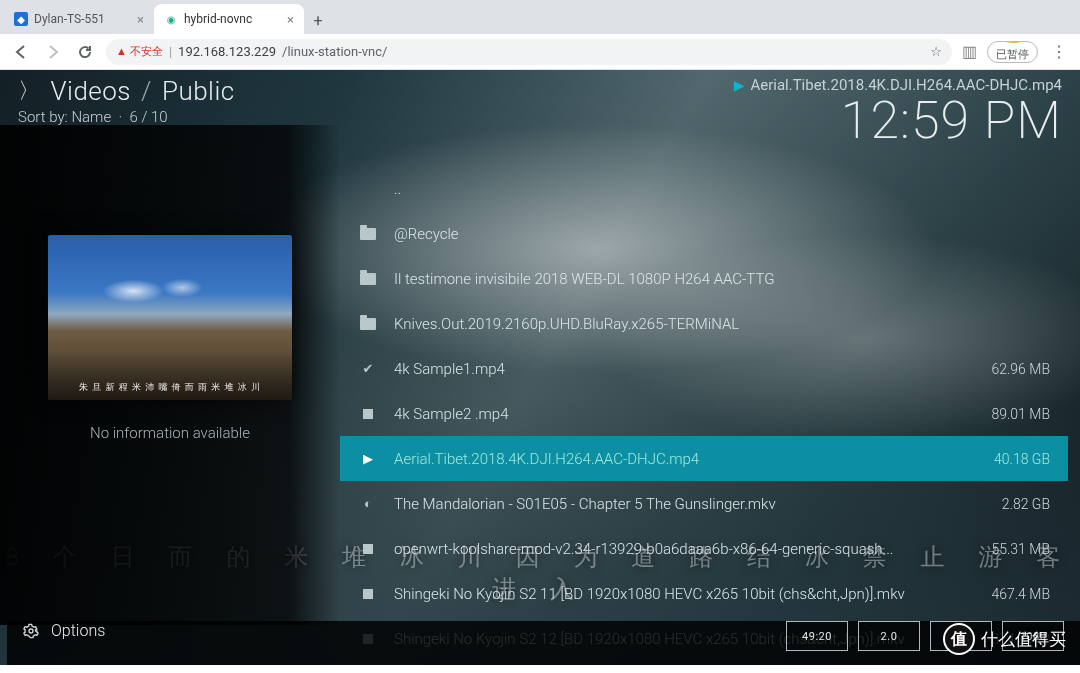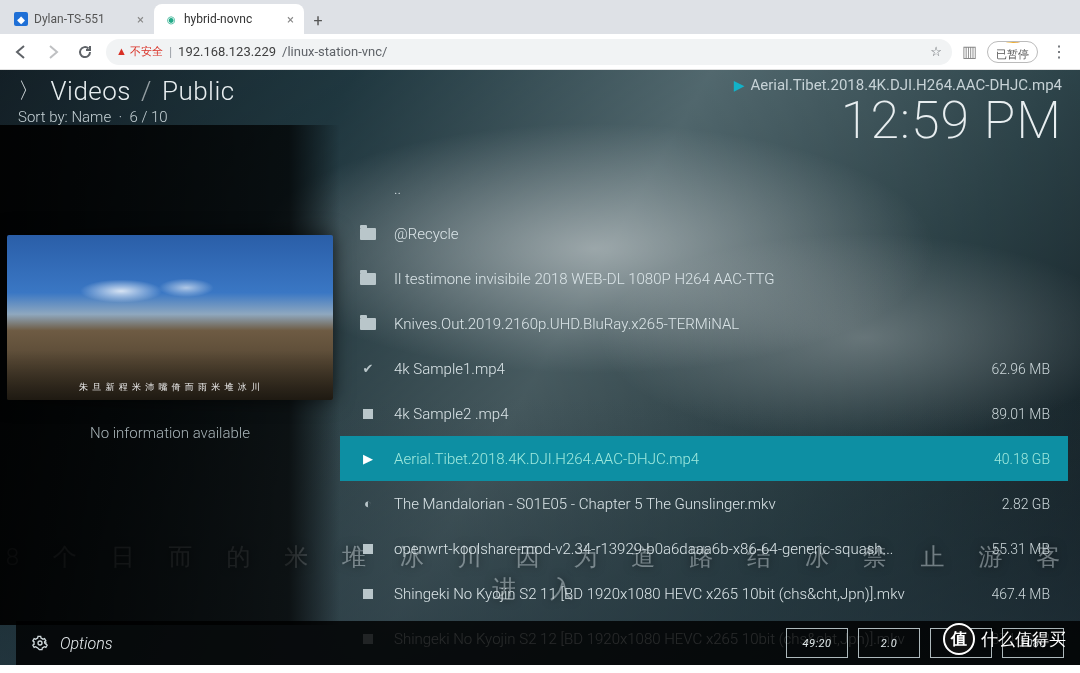--- a/index.html
+++ b/index.html
@@ -46,21 +46,21 @@
   .bc .chev { font-size:22px; opacity:.9;}
   .sortline { font-size:15px; color:#c6d2d6; font-weight:300; margin-top:2px;}
   .head-right { text-align:right; }
   .nowplaying { font-size:15px; color:#c6d2d6; display:flex; align-items:center; gap:6px; justify-content:flex-end;}
   .nowplaying .pi { color:#12b2c8; font-size:14px;}
   .clock { font-size:52px; font-weight:200; letter-spacing:1px; margin-top:-4px;}
 
   .sidebar { position:absolute; left:0; top:55px; bottom:40px; width:340px;
     background:linear-gradient(to right, rgba(0,0,0,0.92), rgba(0,0,0,0.72) 85%, rgba(0,0,0,0));
     padding:110px 30px 0 30px; z-index:2; display:flex; flex-direction:column; align-items:center;}
-  .thumb { width:326px; height:165px; border-radius:2px; overflow:hidden; box-shadow:0 0 20px rgba(0,0,0,.6); position:relative;
+  .thumb { width:244px; height:165px; border-radius:2px; overflow:hidden; box-shadow:0 0 20px rgba(0,0,0,.6); position:relative;
     background: linear-gradient(to bottom,#2a5ea8 0%, #3a77c4 35%, #8fa8bf 48%, #6e5b43 58%, #3d3324 100%);}
   .thumb::before{content:"";position:absolute;inset:0;
     background:
       radial-gradient(ellipse 18% 10% at 35% 34%, rgba(255,255,255,.8), transparent 70%),
       radial-gradient(ellipse 12% 8% at 55% 32%, rgba(255,255,255,.6), transparent 70%),
       linear-gradient(to bottom, transparent 70%, rgba(0,0,0,.5));
   }
   .thumb-sub { position:absolute; bottom:6px; left:0; right:0; text-align:center; font-size:9px; color:#eee; letter-spacing:1px;}
   .noinfo { margin-top:24px; font-size:15px; color:#a8b4b8; font-weight:300;}
 
@@ -70,21 +70,21 @@
   .row .rname { flex:1; white-space:nowrap; overflow:hidden; text-overflow:ellipsis;}
   .row .rsize { width:88px; text-align:right; color:#cdd8db; font-size:14px;}
   .row.sel { background:#0d8fa3; color:#9fe9dd; }
   .row.sel .rsize { color:#9fe9dd;}
   .row.sel .ricon { color:#fff;}
   .folder-icon { width:16px; height:12px; background:#b9c6ca; border-radius:1px; position:relative;}
   .folder-icon::before{content:"";position:absolute;top:-3px;left:0;width:7px;height:3px;background:#b9c6ca;border-radius:1px 1px 0 0;}
 
   .bg-sub { position:absolute; left:0; right:0; bottom:60px; text-align:center; font-size:24px; letter-spacing:14px; color:rgba(230,240,245,0.42); font-weight:300; text-shadow:0 0 8px rgba(0,0,0,.5); z-index:1;}
 
-  .kodi-foot { position:absolute; left:16px; right:0; bottom:0; height:44px; background:rgba(0,0,0,0.82); display:flex; align-items:center; padding:0 16px; z-index:3;font-style:italic;}
+  .kodi-foot { position:absolute; left:7px; right:0; bottom:0; height:44px; background:rgba(0,0,0,0.82); display:flex; align-items:flex-start; padding:0 16px; z-index:3;}
   .opt { display:flex; align-items:center; gap:12px; font-size:16px; font-weight:300;}
   .gear { width:16px; height:16px; }
   .foot-right { margin-left:auto; display:flex; gap:10px;}
   .pill { min-width:62px; height:30px; border:1px solid #aeb9bc; display:flex; align-items:center; justify-content:center; font-size:11px; color:#dfe7e9; padding:12px 8px; letter-spacing:.5px;}
 
   .watermark { position:absolute; right:14px; bottom:10px; z-index:5; display:flex; align-items:center; gap:6px;}
   .wm-circ { width:32px; height:32px; border-radius:50%; background:#111; border:2px solid #fff; display:flex; align-items:center; justify-content:center; color:#fff; font-size:16px; font-weight:700;}
   .wm-text { color:#fff; font-size:17px; font-weight:400; text-shadow:0 0 4px rgba(0,0,0,.8);}
 </style>
 </head>

